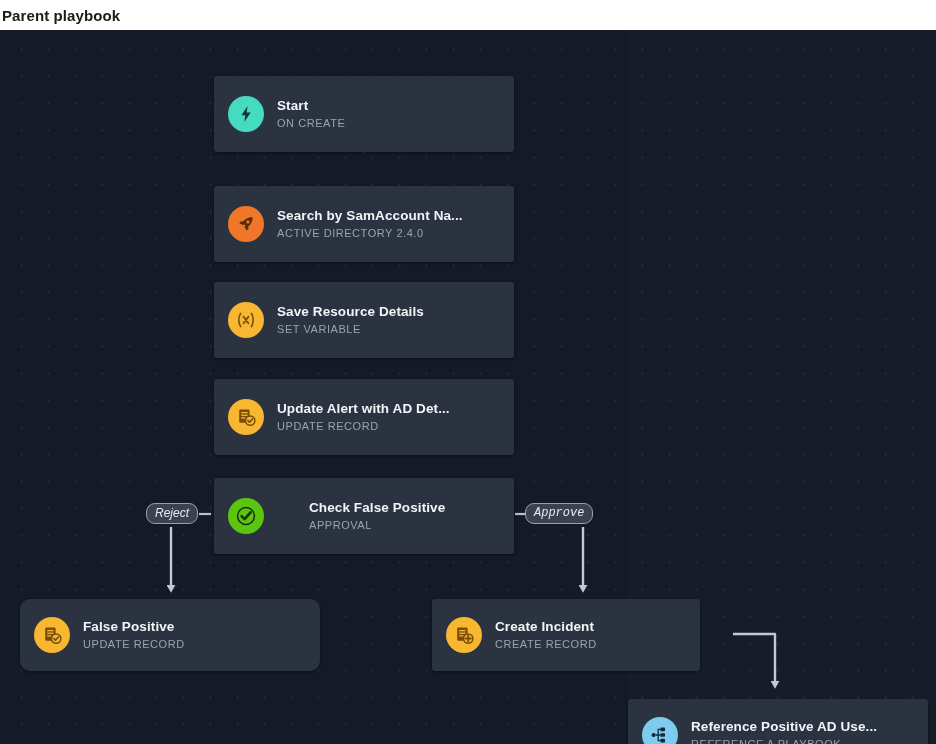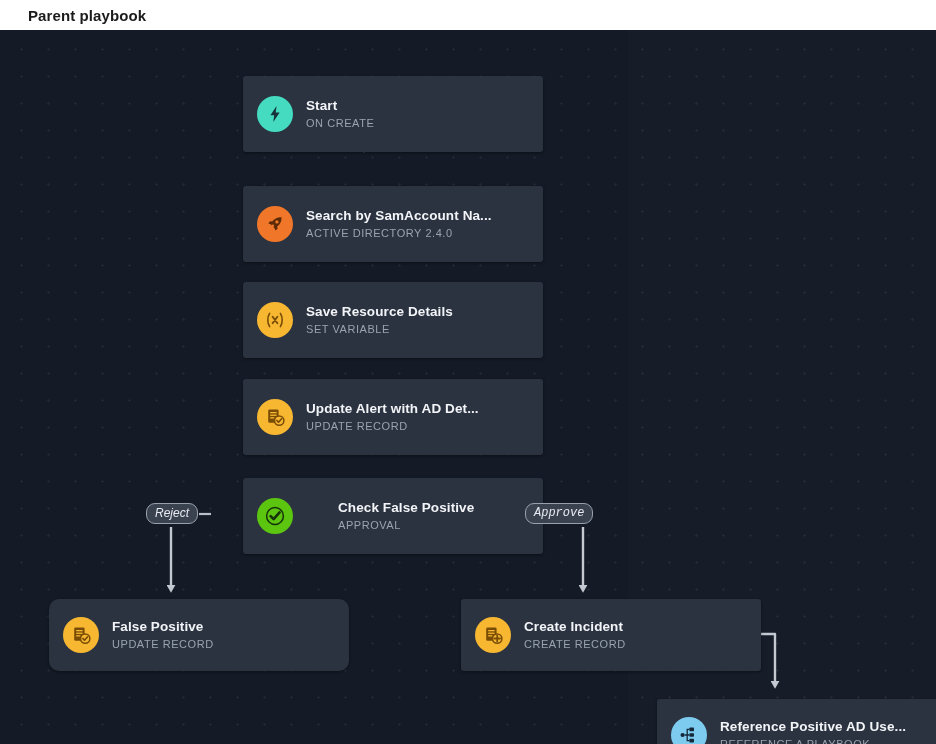--- a/index.html
+++ b/index.html
@@ -13,21 +13,21 @@
     overflow: hidden;
     font-family: "Liberation Sans", sans-serif;
   }
 
   
   .header {
     height: 30px;
     background: #ffffff;
     display: flex;
     align-items: center;
-    padding-left: 28px;
+    padding-left: 2px;
     box-sizing: border-box;
   }
   .header-title {
     font-size: 15px;
     font-weight: bold;
     color: #1b1b1b;
     letter-spacing: 0.1px;
   }
 
   
@@ -62,21 +62,20 @@
   
   .node {
     position: absolute;
     box-sizing: border-box;
     background: #2b3340;
     border-radius: 3px;
     display: flex;
     align-items: center;
     padding-left: 14px;
     box-shadow: 0 1px 3px rgba(0,0,0,0.45);
-    margin-left: 29px;
   }
   .node-icon {
     width: 36px;
     height: 36px;
     border-radius: 50%;
     flex: 0 0 36px;
     display: flex;
     align-items: center;
     justify-content: center;
     margin-right: 13px;
@@ -241,21 +240,21 @@
         <circle cx="14.2" cy="13.6" r="4.7" fill="#f7b731" stroke="#7a4d05" stroke-width="1.5"></circle>
         <path d="M11.9 13.5 L13.5 15.2 L16.6 11.8" stroke="#7a4d05" stroke-width="1.7" fill="none" stroke-linecap="round" stroke-linejoin="round"></path>
       </svg>
     </div>
     <div class="node-text">
       <span class="node-title">False Positive</span>
       <span class="node-sub">UPDATE RECORD</span>
     </div>
   </div>
 
-  <div class="node" style="left:432px; top:569px; width:300px; height:72px;">
+  <div class="node" style="left:432px; top:569px; width:268px; height:72px;">
     <div class="node-icon" style="background:#f7b731;">
       <svg width="21" height="21" viewBox="0 0 21 21">
         <rect x="3.2" y="2.4" width="10.4" height="13.4" rx="1.4" fill="#7a4d05"></rect>
         <rect x="5.2" y="5.0" width="6.4" height="1.3" fill="#f7b731"></rect>
         <rect x="5.2" y="7.6" width="6.4" height="1.3" fill="#f7b731"></rect>
         <rect x="5.2" y="10.2" width="4.2" height="1.3" fill="#f7b731"></rect>
         <circle cx="14.2" cy="13.6" r="4.7" fill="#f7b731" stroke="#7a4d05" stroke-width="1.5"></circle>
         <path d="M14.2 10.6 L14.2 16.4 M11.4 13.5 L17.0 13.5" stroke="#7a4d05" stroke-width="1.8" stroke-linecap="round"></path>
       </svg>
     </div>

